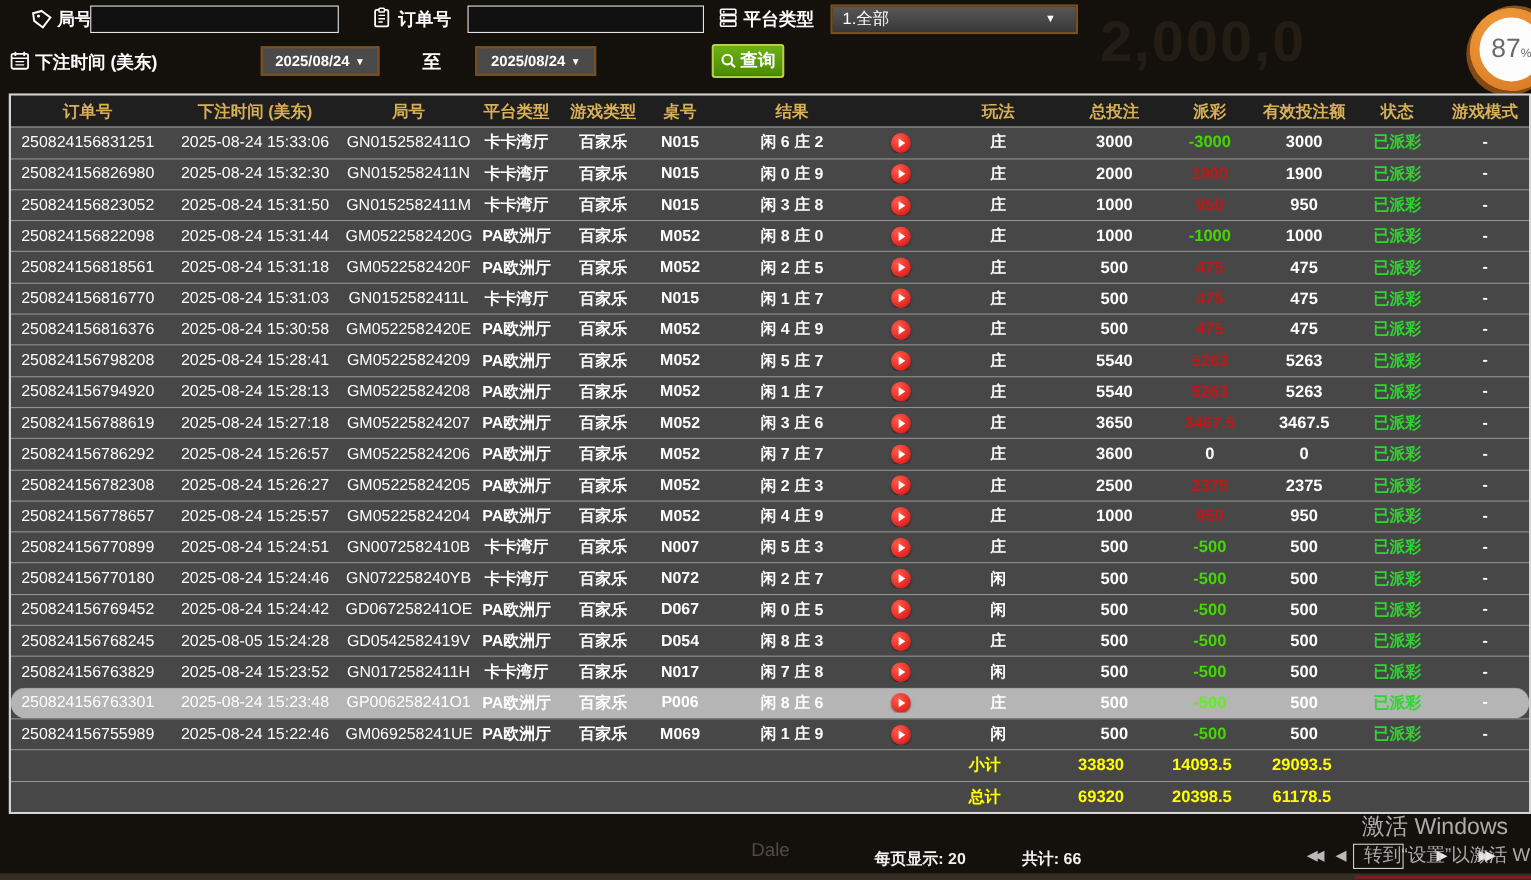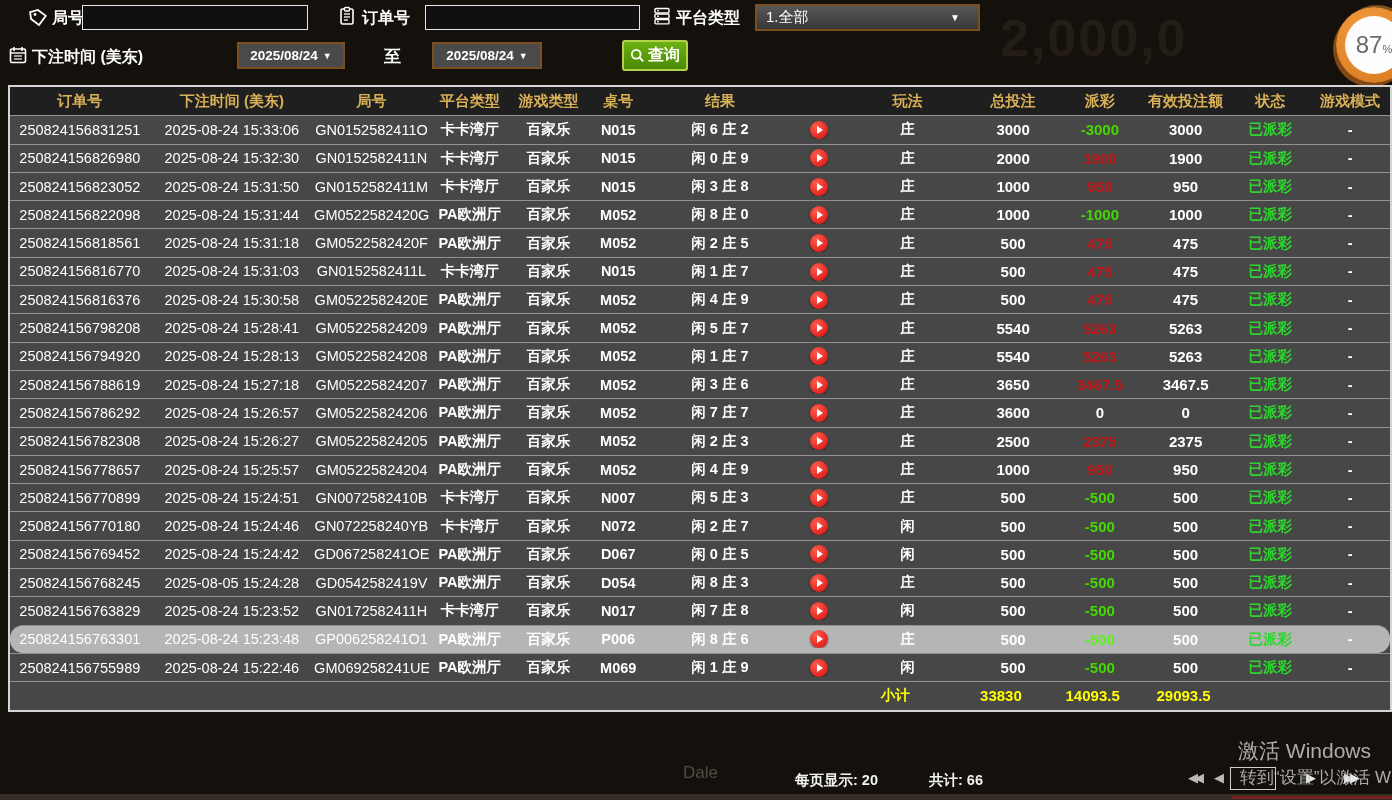--- a/index.html
+++ b/index.html
@@ -43,21 +43,21 @@
     display:flex; align-items:center; justify-content:center; gap:5px; cursor:pointer;
   }
   .datebox .arr { font-size:9px; }
   .selectbox {
     position:absolute; height:27px; background:linear-gradient(#585858,#383838);
     border:2px solid #7a4f1d; color:#fff; font-size:15px;
     display:flex; align-items:center; cursor:pointer; padding-left:9px;
   }
   .selectbox .arr { position:absolute; right:18px; font-size:10px; }
   .querybtn {
-    position:absolute; left:622px; top:40px; width:66px; height:31px;
+    position:absolute; left:647px; top:40px; width:66px; height:31px;
     background:linear-gradient(#6cb112,#4a8a02);
     border:2px solid #b3d14a; border-radius:3px;
     color:#fff; font-weight:700; font-size:16px;
     display:flex; align-items:center; justify-content:center; gap:3px; cursor:pointer;
   }
   .badge {
     position:absolute; left:1336px; top:7px; width:76px; height:76px;
     border-radius:50%;
     background:radial-gradient(circle at 40% 30%, #f59d40, #d4761d);
     box-shadow:-3px 4px 0 rgba(222,120,30,.55), 3px -2px 0 rgba(240,150,50,.5);
@@ -536,20 +536,36 @@
         <div class="td c5"></div>
         <div class="td c6"></div>
         <div class="td c7"></div>
         <div class="td c8">小计</div>
         <div class="td c9">33830</div>
         <div class="td c10">14093.5</div>
         <div class="td c11">29093.5</div>
         <div class="td c12"></div>
         <div class="td c13"></div>
       </div>
+      <div class="tr summary">
+        <div class="td c0"></div>
+        <div class="td c1"></div>
+        <div class="td c2"></div>
+        <div class="td c3"></div>
+        <div class="td c4"></div>
+        <div class="td c5"></div>
+        <div class="td c6"></div>
+        <div class="td c7"></div>
+        <div class="td c8">总计</div>
+        <div class="td c9">69320</div>
+        <div class="td c10">20398.5</div>
+        <div class="td c11">61178.5</div>
+        <div class="td c12"></div>
+        <div class="td c13"></div>
+      </div>
     </div>
 </div>
 
 <div class="pager">
   <span class="lbl" style="left:795px">每页显示: 20</span>
   <span class="lbl" style="left:929px">共计: 66</span>
   <span class="pgbtn" style="left:1188px">◀◀</span>
   <span class="pgbtn" style="left:1214px;letter-spacing:0">◀</span>
   <input class="pginput" value="" style="">
   <span class="pgbtn" style="left:1306px;letter-spacing:0;color:#e8e8e8">▶</span>

